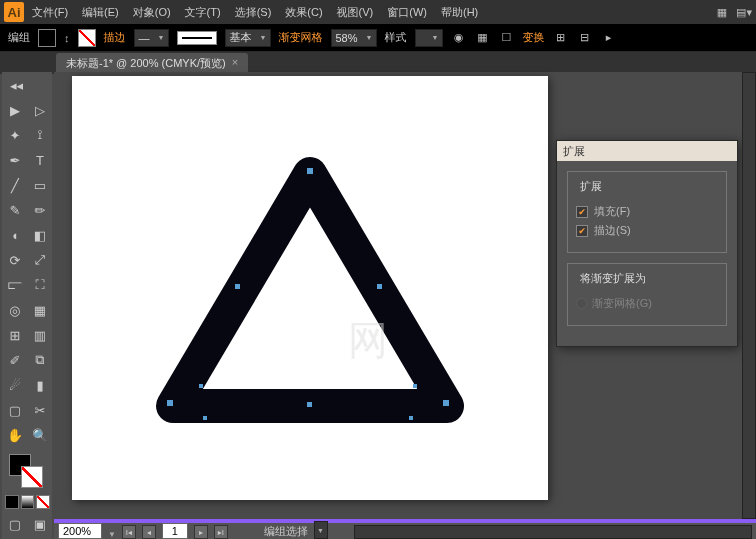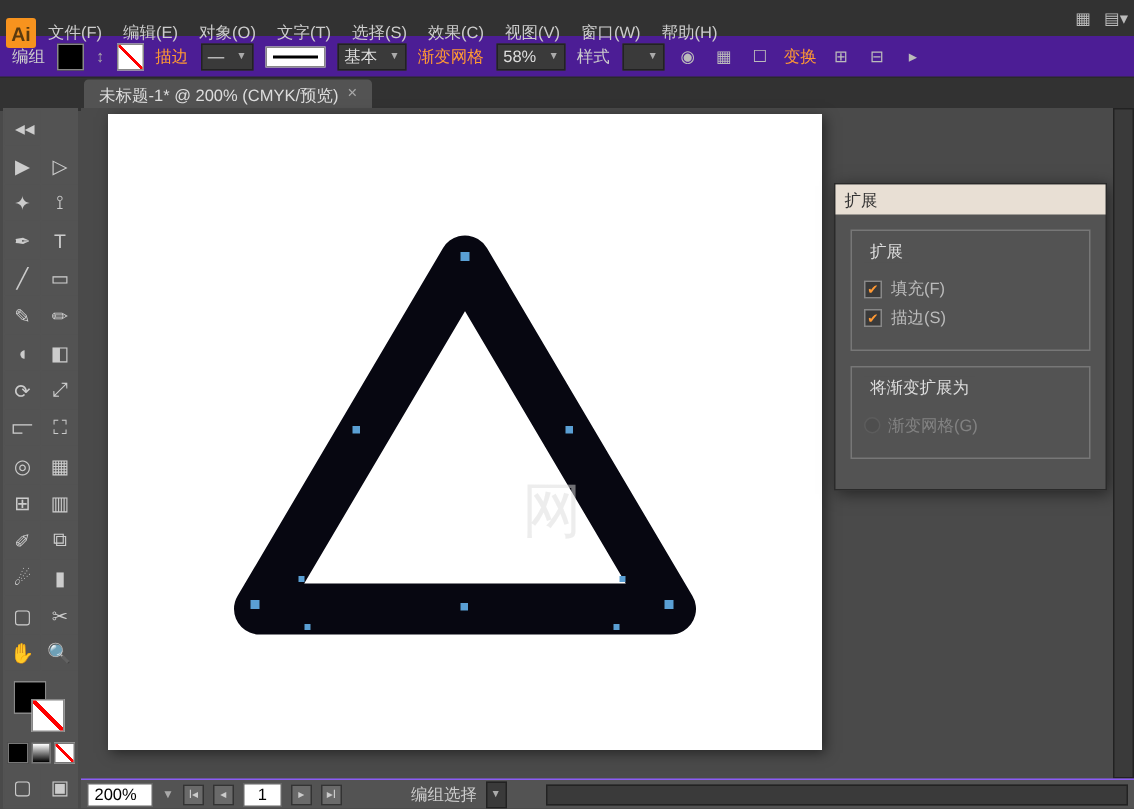--- a/index.html
+++ b/index.html
@@ -1,22 +1,22 @@
 <!DOCTYPE html>
 <html><head>
 <meta charset="utf-8">
 <style>
 *{margin:0;padding:0;box-sizing:border-box;font-family:'Microsoft YaHei',Arial,sans-serif;font-size:11px;user-select:none}
 body{background:#4a4a4a;width:756px;height:539px;overflow:hidden;position:relative}
-.menubar{height:22px;background:#323232;display:flex;padding:12px 4px;gap:2px}
+.menubar{height:22px;background:#323232;display:flex;align-items:center;padding:12px 4px;gap:2px}
 .app-icon{width:20px;height:20px;background:#f7931e;color:#5a3a0f;display:flex;align-items:center;justify-content:center;font-weight:bold;font-size:13px;border-radius:2px}
 .menu-item{color:#ccc;padding:2px 6px;cursor:pointer}
 .menu-right{margin-left:auto;display:flex;gap:6px;align-items:center}
 .ico{width:16px;height:16px;display:inline-flex;align-items:center;justify-content:center;color:#bbb}
-.optbar{height:28px;background:#4c1d95;display:flex;align-items:center;padding:0 8px;gap:8px;border-bottom:1px solid #2a2a2a}
+.optbar{height:28px;background:#000000;display:flex;align-items:center;padding:0 8px;gap:8px;border-bottom:1px solid #2a2a2a}
 .opt-label{color:#ccc}
 .opt-label.orange{color:#ff9933}
 .swatch{width:18px;height:18px;border:1px solid #888}
 .swatch.black{background:#000}
 .swatch.none{background:#fff;position:relative}
 .swatch.none::after{content:'';position:absolute;left:0;top:0;width:100%;height:100%;background:linear-gradient(to top right,transparent 45%,red 45%,red 55%,transparent 55%)}
 .stroke-preview{width:40px;height:14px;background:#fff;border:1px solid #888;position:relative}
 .stroke-preview::after{content:'';position:absolute;left:4px;right:4px;top:50%;height:2px;background:#000;transform:translateY(-50%)}
 .sel{background:#3a3a3a;border:1px solid #222;color:#ddd;padding:1px 18px 1px 4px;position:relative;height:18px;display:inline-flex;align-items:center}
 .sel::after{content:'▼';position:absolute;right:3px;font-size:7px;color:#aaa}
@@ -32,34 +32,34 @@
 .mini{width:14px;height:14px;border:1px solid #777}
 .mini.none{background:#fff;position:relative}
 .mini.none::after{content:'';position:absolute;left:0;top:0;width:100%;height:100%;background:linear-gradient(to top right,transparent 44%,red 44%,red 56%,transparent 56%)}
 .mini.black{background:#000}
 .mini.grad{background:linear-gradient(#fff,#000)}
 .minis{grid-column:1/3;display:flex;gap:2px;justify-content:center;padding:2px}
 .canvas-area{position:absolute;left:54px;top:72px;right:0;bottom:20px;background:#4a4a4a}
 .artboard{position:absolute;left:18px;top:4px;width:476px;height:424px;background:#fff;box-shadow:2px 2px 8px rgba(0,0,0,.5)}
 .triangle-outer{position:absolute;left:50%;top:52%;transform:translate(-50%,-50%)}
 .watermark{position:absolute;left:58%;top:56%;color:#ddd;font-size:40px;font-family:serif;opacity:.5}
-.panel{position:absolute;left:556px;top:122px;width:182px;background:#535353;border:1px solid #2a2a2a;box-shadow:2px 2px 10px rgba(0,0,0,.5)}
+.panel{position:absolute;left:556px;top:140px;width:182px;background:#535353;border:1px solid #2a2a2a;box-shadow:2px 2px 10px rgba(0,0,0,.5)}
 .panel-tabbar{background:#e8dfd4;height:20px;display:flex;align-items:center;padding:0 6px}
 .panel-tab{color:#333;font-size:11px}
 .panel-body{padding:10px}
 .fieldset{border:1px solid #777;padding:8px 8px 10px;margin-bottom:10px}
 .fieldset-title{color:#ddd;margin:-14px 0 6px;background:#535353;display:inline-block;padding:0 4px}
 .chk-row{display:flex;align-items:center;gap:6px;color:#bbb;margin:4px 0}
 .chk{width:12px;height:12px;border:1px solid #888;background:#3a3a3a;display:inline-flex;align-items:center;justify-content:center;font-size:9px;color:#ff9933}
 .chk.disabled{opacity:.4}
 .rad{width:11px;height:11px;border-radius:50%;border:1px solid #888;background:#3a3a3a;display:inline-block}
 .rad.disabled{opacity:.4}
 .panel-btns{display:flex;gap:10px;justify-content:center;padding:0 0 10px}
 .pbtn{background:#6a6a6a;border:1px solid #333;color:#eee;padding:3px 18px;cursor:pointer}
-.statusbar{position:absolute;left:54px;right:0;bottom:0;height:20px;background:#535353;display:flex;align-items:center;gap:6px;padding:0 4px;border-top:1px solid #8b5cf6}
+.statusbar{position:absolute;left:54px;right:0;bottom:0;height:20px;background:#535353;display:flex;align-items:flex-end;gap:6px;padding:0 4px;border-top:4px solid #8b5cf6}
 .zoom{background:#fff;border:1px solid #666;padding:1px 4px;color:#000;width:44px}
 .nav-btn{width:14px;height:14px;background:#6a6a6a;border:1px solid #333;color:#ccc;display:flex;align-items:center;justify-content:center;font-size:8px;cursor:pointer}
 .scrollbar-h{flex:1;height:14px;background:#3a3a3a;border:1px solid #222;margin-left:20px}
 .scrollbar-v{position:absolute;right:0;top:72px;bottom:20px;width:14px;background:#3a3a3a;border:1px solid #222}
 .disabled-txt{opacity:.45}
 .numfield{background:#fff;border:1px solid #666;width:36px;height:16px;color:#222;padding:0 2px;text-align:right}
 .row-inline{display:flex;align-items:center;gap:5px;margin:4px 0;color:#bbb}
 </style>
 </head>
 <body>
@@ -205,16 +205,16 @@
 <div class="scrollbar-v"></div>
 
 <div class="statusbar">
   <input class="zoom" value="200%" style="">
   <span style="color:#aaa;font-size:8px">▼</span>
   <div class="nav-btn">I◂</div>
   <div class="nav-btn">◂</div>
   <input class="zoom" style="width: 26px; text-align: center;" value="1">
   <div class="nav-btn">▸</div>
   <div class="nav-btn">▸I</div>
-  <span style="color:#ccc;margin-left:40px">编组选择</span>
+  <span style="color:#ccc;margin-left:30px">编组选择</span>
   <span class="sel" style="width:14px;padding:0"></span>
   <div class="scrollbar-h"></div>
 </div>
 
 </body></html>

